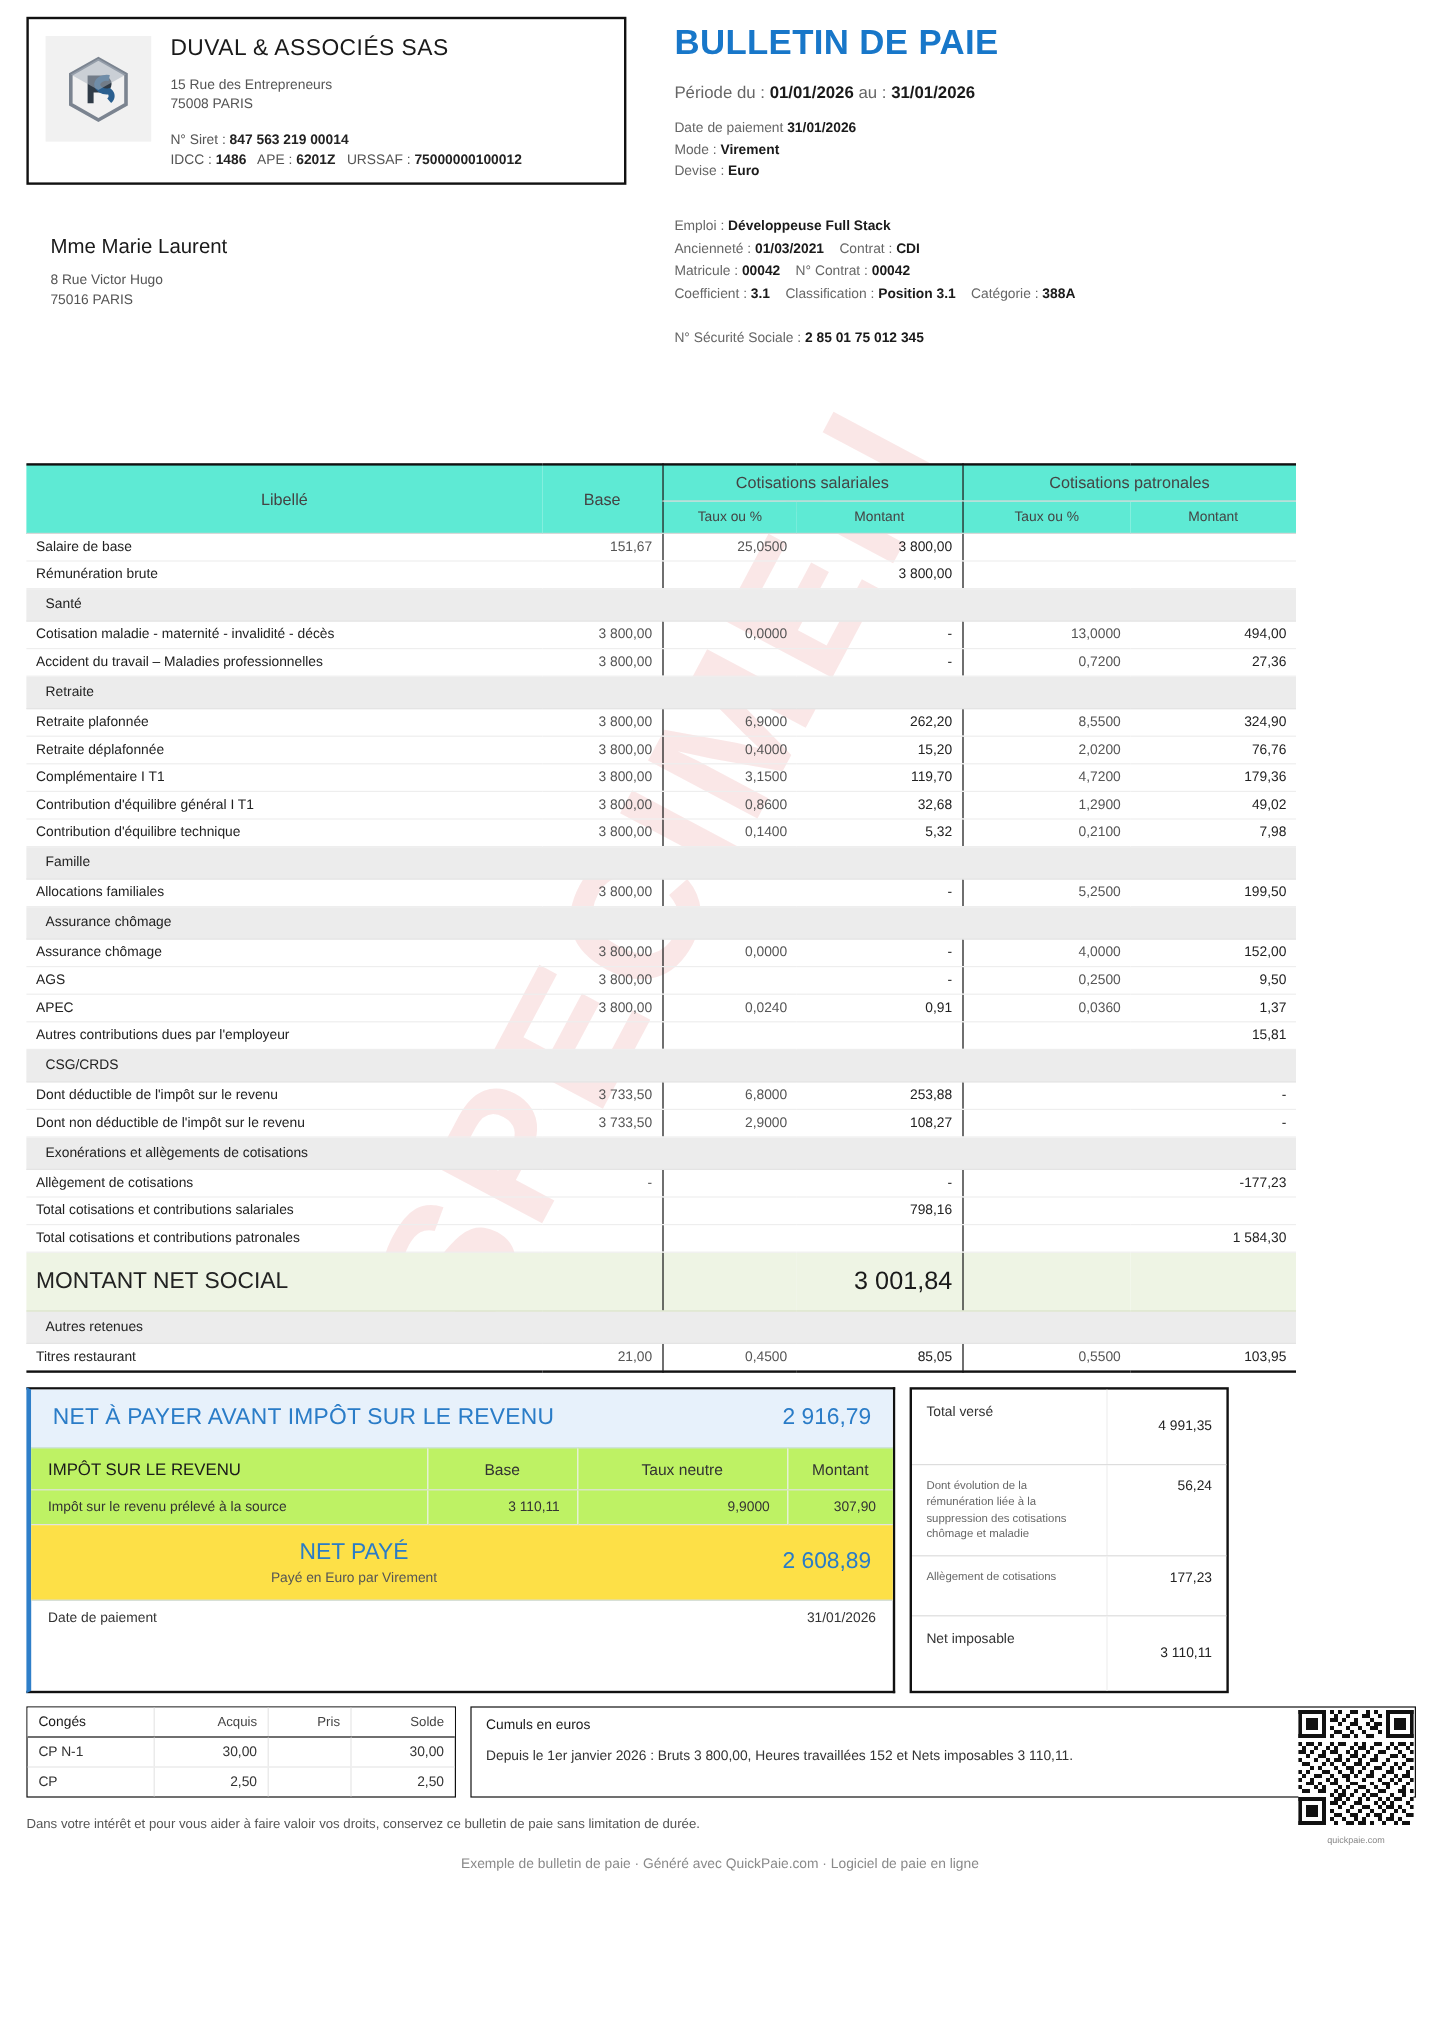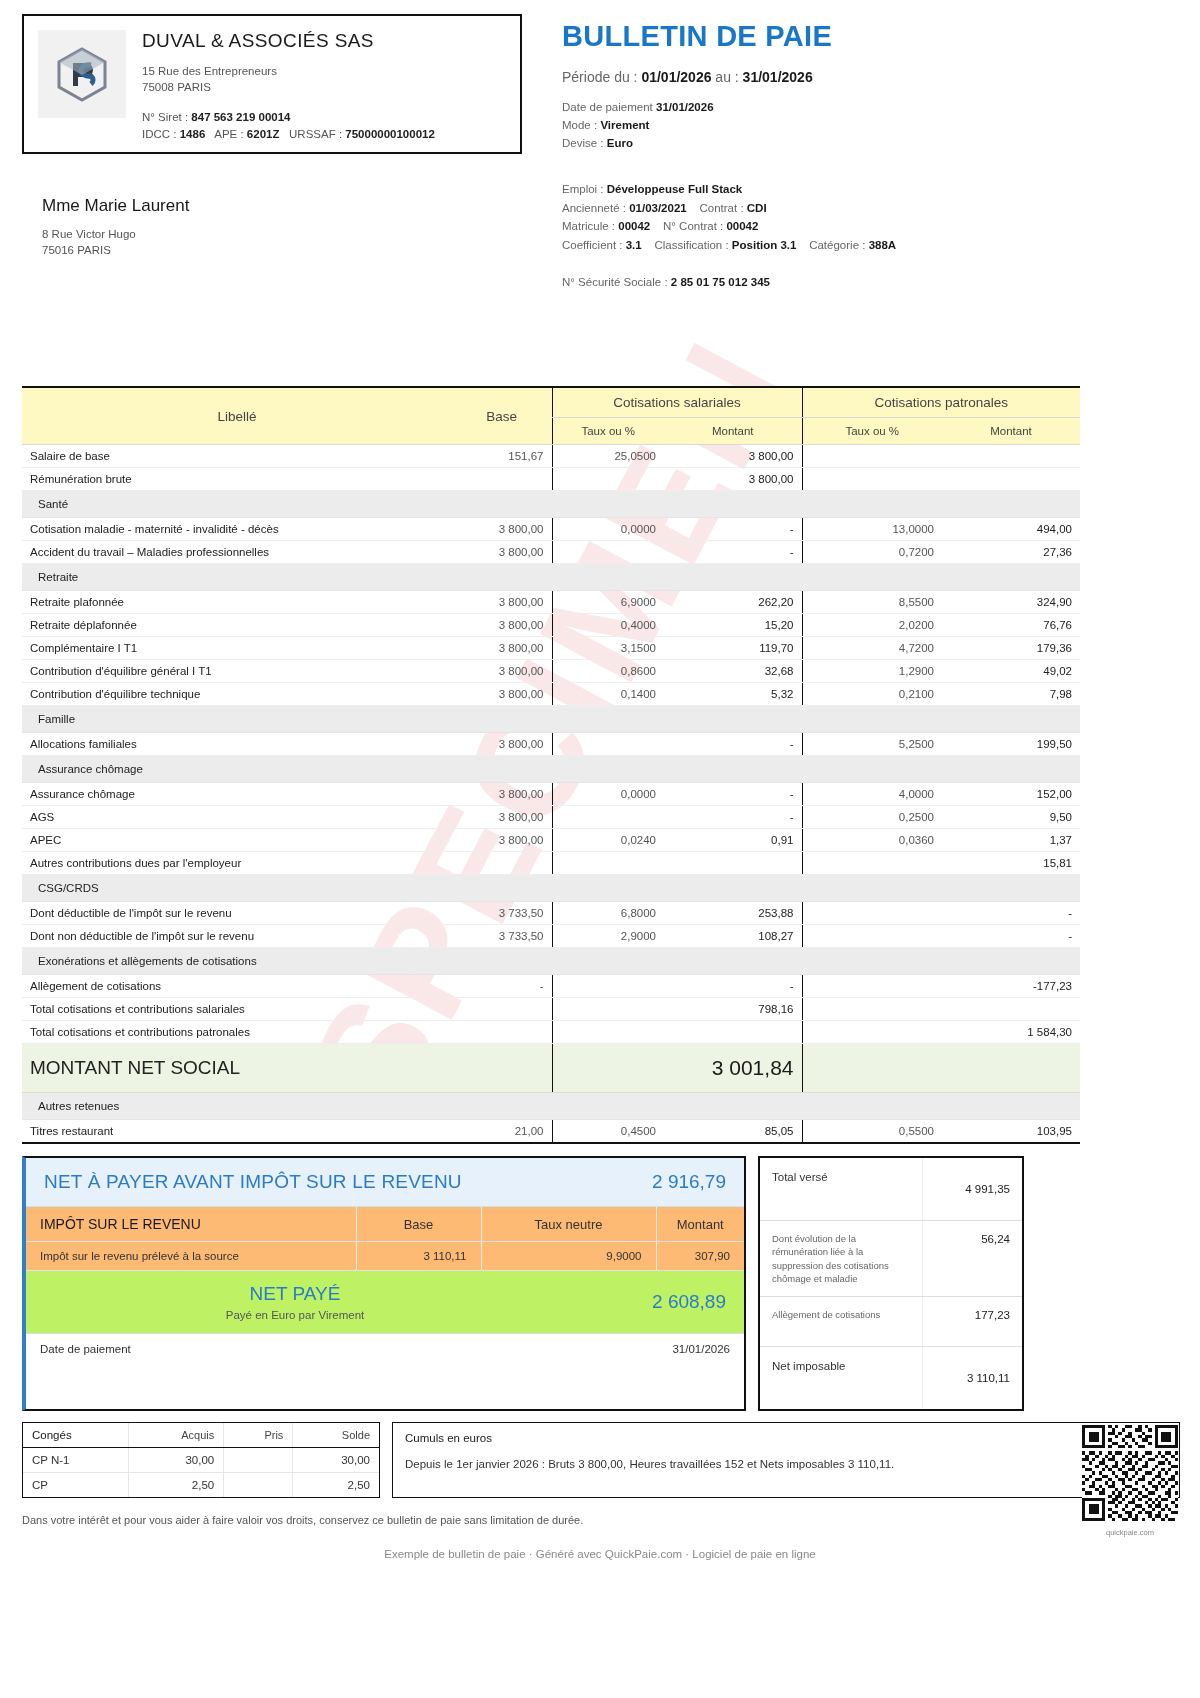--- a/index.html
+++ b/index.html
@@ -60,21 +60,21 @@
 
   
   .salarie { margin-top: 18px; }
   .sal-name { font-size: 17px; color: #1a1a1a; }
   .sal-addr { font-size: 11.5px; color: #555; line-height: 1.4; margin-top: 10px; }
 
   
   table.cot { border-collapse: collapse; width: 1058px; margin-top: 22px; table-layout: fixed; }
   table.cot th, table.cot td { font-size: 11.5px; }
   .cot thead th {
-    background: #fef9c3; border-bottom: 1px solid #d8d8d8;
+    background: #5eead4; border-bottom: 1px solid #d8d8d8;
     font-weight: 400; color: #444; text-align: center; padding: 7px 6px;
   }
   .thead-top { font-size: 13.5px !important; }
   .cot { border-top: 2px solid #111; border-bottom: 2px solid #111; }
   .vsep-l { border-left: 1.5px solid #111; }
   .col-lib { width: 430px; }
   .col-base { width: 100px; }
   .col-ts { width: 112px; }
   .col-ms { width: 138px; }
   .col-tp { width: 140px; }
@@ -96,31 +96,31 @@
 
   
   .bottom { display: flex; gap: 12px; margin-top: 12px; }
   .net-box { width: 724px; border: 2px solid #111; border-left: 4px solid #2f7fc9; }
   .net-head {
     background: #e7f1fb; display: flex; justify-content: space-between;
     align-items: center; padding: 13px 18px;
   }
   .net-head .t { font-size: 19px; color: #2a7cc7; letter-spacing: .2px; }
   .net-head .v { font-size: 19px; color: #2a7cc7; }
-  .ir-table { width: 100%; border-collapse: collapse; background: #fdba74; }
+  .ir-table { width: 100%; border-collapse: collapse; background: #bef264; }
   .ir-table th {
     font-weight: 400; font-size: 13px; color: #333; padding: 9px 14px;
     border-bottom: 1px solid #e2e2e2; border-top: 1px solid #cfdff0;
   }
   .ir-table th.left { text-align: left; font-size: 14px; color: #1a1a1a; }
   .ir-table td { font-size: 11.5px; padding: 8px 14px; border-bottom: 1px solid #e2e2e2; color: #333; }
   .ir-table td.num { text-align: right; }
   .ir-table th + th, .ir-table td + td { border-left: 1px solid #efefef; }
   .netpaye {
-    background: #bef264; display: flex; align-items: center;
+    background: #fde047; display: flex; align-items: center;
     padding: 12px 18px; border-bottom: 1px solid #cfdff0;
   }
   .netpaye .mid { flex: 1; text-align: center; }
   .netpaye .np-t { font-size: 19px; color: #2a7cc7; }
   .netpaye .np-s { font-size: 11.5px; color: #555; margin-top: 4px; }
   .netpaye .np-v { font-size: 19px; color: #2a7cc7; width: 180px; text-align: right; }
   .datepay { display: flex; justify-content: space-between; padding: 9px 14px; font-size: 11.5px; color: #333; }
 
   .side-box { width: 266px; border: 2px solid #111; display: flex; flex-direction: column; }
   .side-row { display: flex; border-bottom: 1px solid #ddd; }

